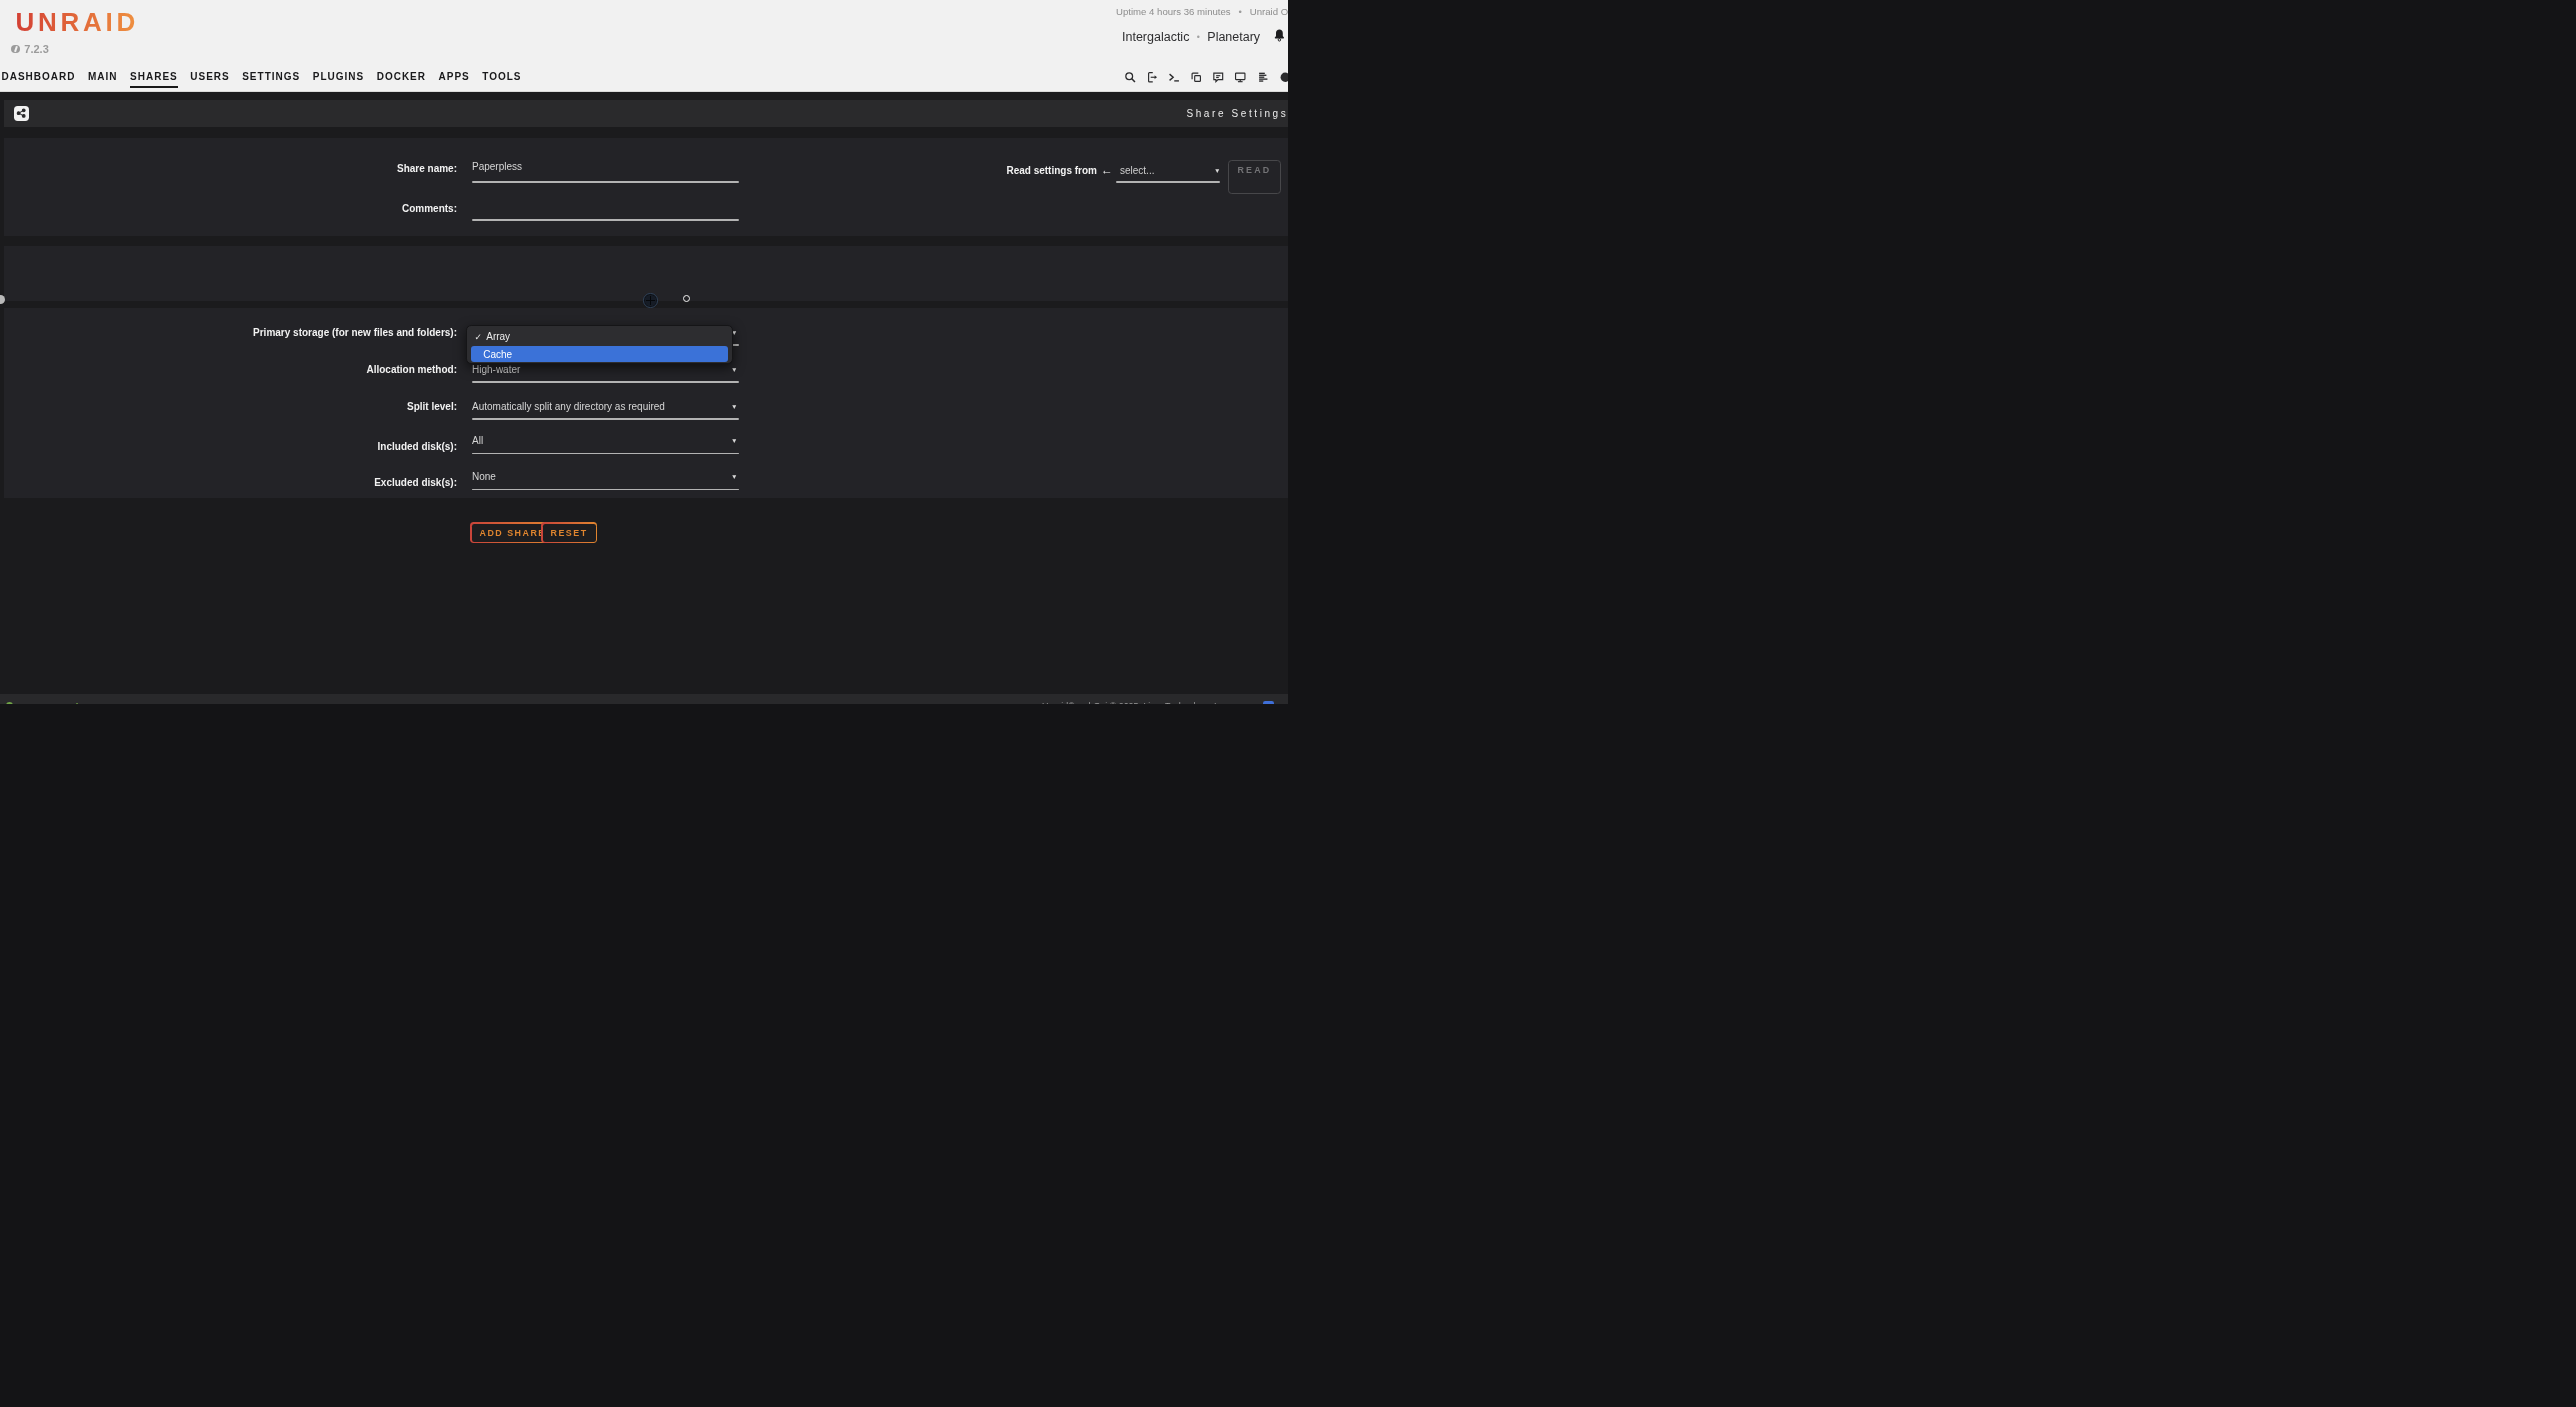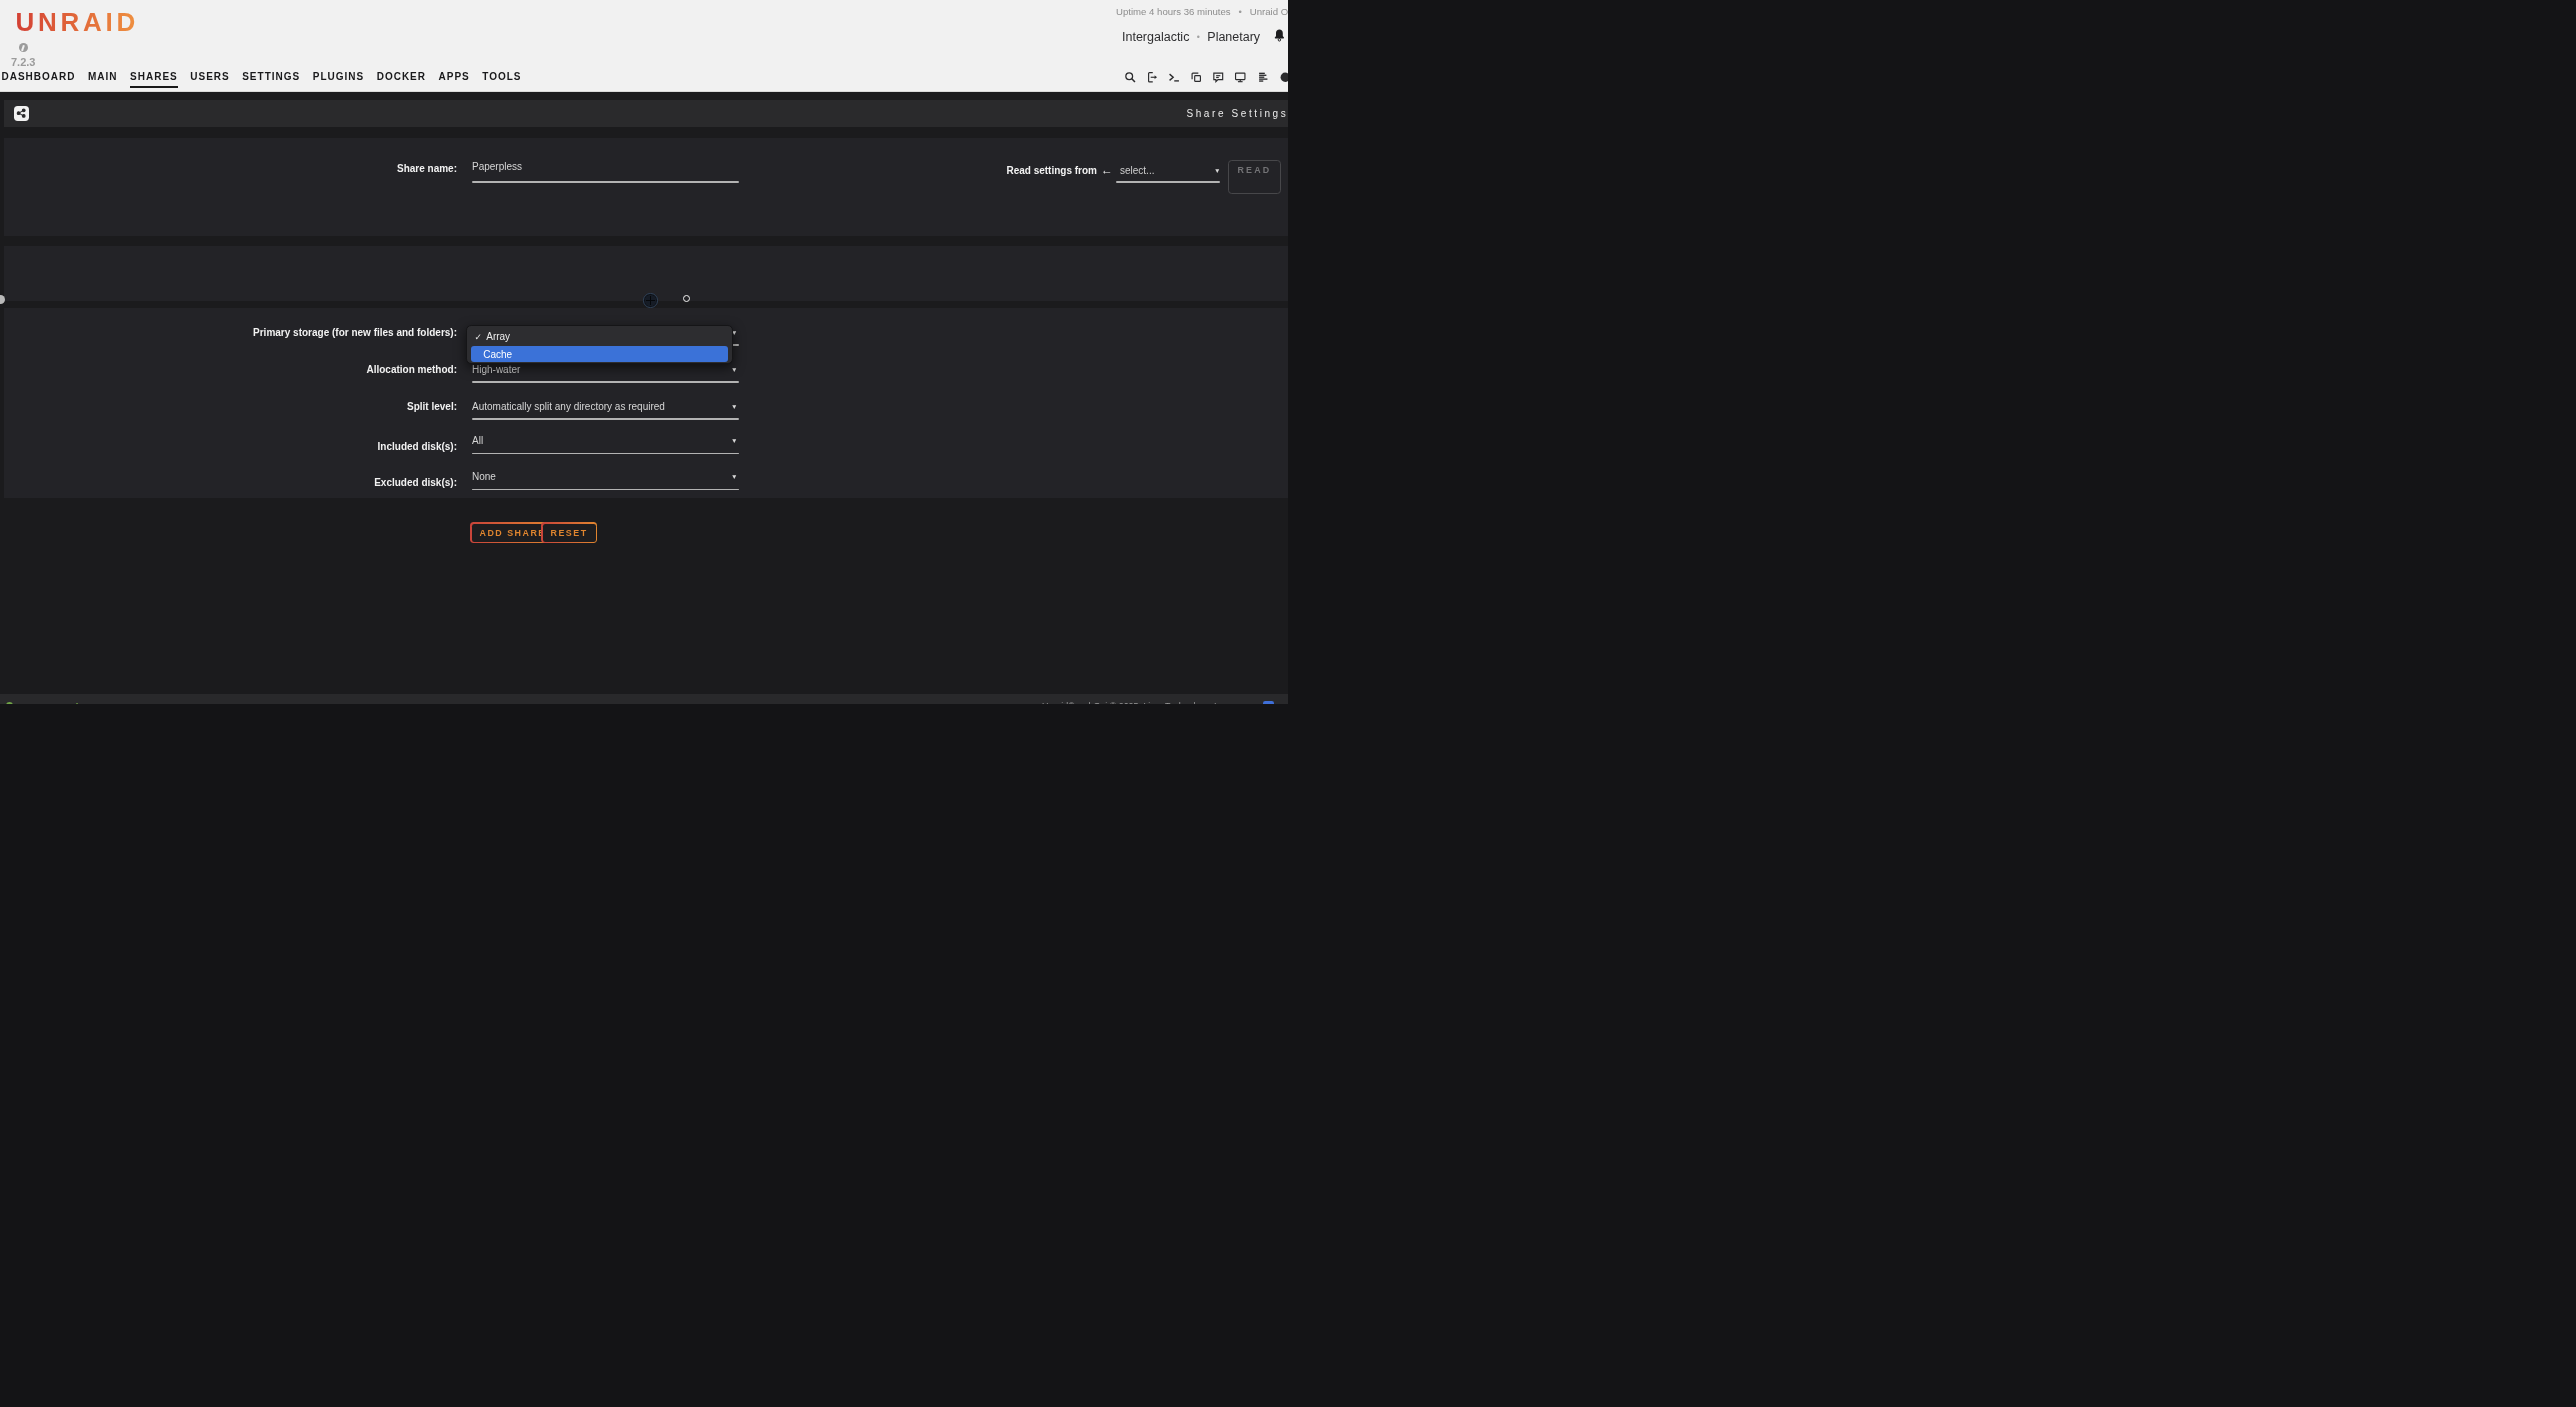--- a/index.html
+++ b/index.html
@@ -6,21 +6,21 @@
   .page{position:relative;width:1288px;height:704px;overflow:hidden;
         background:#1b1b1d;font-family:"Liberation Sans",sans-serif;
         -webkit-font-smoothing:antialiased;}
   
   .topbar{position:absolute;left:0;top:0;width:1288px;height:91px;
           background:#f1f1f1;border-bottom:0.7px solid #d9d9d9;}
   .logo{position:absolute;left:9.6px;top:7.4px;font-size:26px;font-weight:800;
         letter-spacing:3.7px;background:linear-gradient(90deg,#d34034,#ef9140);
         -webkit-background-clip:text;background-clip:text;color:transparent;margin-left:6px;}
   .version{position:absolute;left:11px;top:43px;display:flex;align-items:center;
-           gap:4.4px;color:#9b9b9b;font-size:11px;font-weight:700;flex-direction:column;}
+           gap:4.4px;color:#9b9b9b;font-size:11px;font-weight:700;}
   .vbadge{width:8.9px;height:8.9px;border-radius:50%;background:#9b9b9b;position:relative;}
   .vbadge:after{content:"";position:absolute;left:3.7px;top:1.5px;width:1.5px;height:5.9px;
                 background:#f1f1f1;transform:rotate(18deg);}
   .uptime{position:absolute;left:1116px;top:5.9px;font-size:9.6px;color:#8d8d8d;
           white-space:nowrap;}
   .uptime .sep{margin:0 5.2px;color:#9c9c9c;}
   .servers{position:absolute;left:1122px;top:28px;display:flex;align-items:center;
            gap:7.4px;font-size:12.5px;color:#2e2e30;font-weight:500;white-space:nowrap;}
   .servers .sep{color:#a2a2a2;font-size:8.9px;}
   .nav{position:absolute;left:1.5px;top:71px;display:flex;gap:12.5px;font-size:10px;
@@ -226,20 +226,25 @@
   <div class="sec sec1"></div>
   <div class="sec sec2"></div>
   <div class="sec sec3"></div>
 
   <div class="frow" style="top:163px;">
     <div class="flabel">Share name:</div>
     <input class="finput" value="Paperpless" style="">
     <div class="uline" style="top:18.4px;"></div>
   </div>
 
+  <div class="frow" style="top:203px;">
+    <div class="flabel">Comments:</div>
+    <input class="finput" value="" style="">
+    <div class="uline" style="top:16px;"></div>
+  </div>
 
 
   <div class="frow" style="top:327px;">
     <div class="flabel">Primary storage (for new files and folders):</div>
     <div class="fval"></div>
     <span class="arrow" style="top:2.2px;">▼</span>
     <div class="uline" style="top:17px;"></div>
   </div>
 
   <div class="frow" style="top:364px;">

